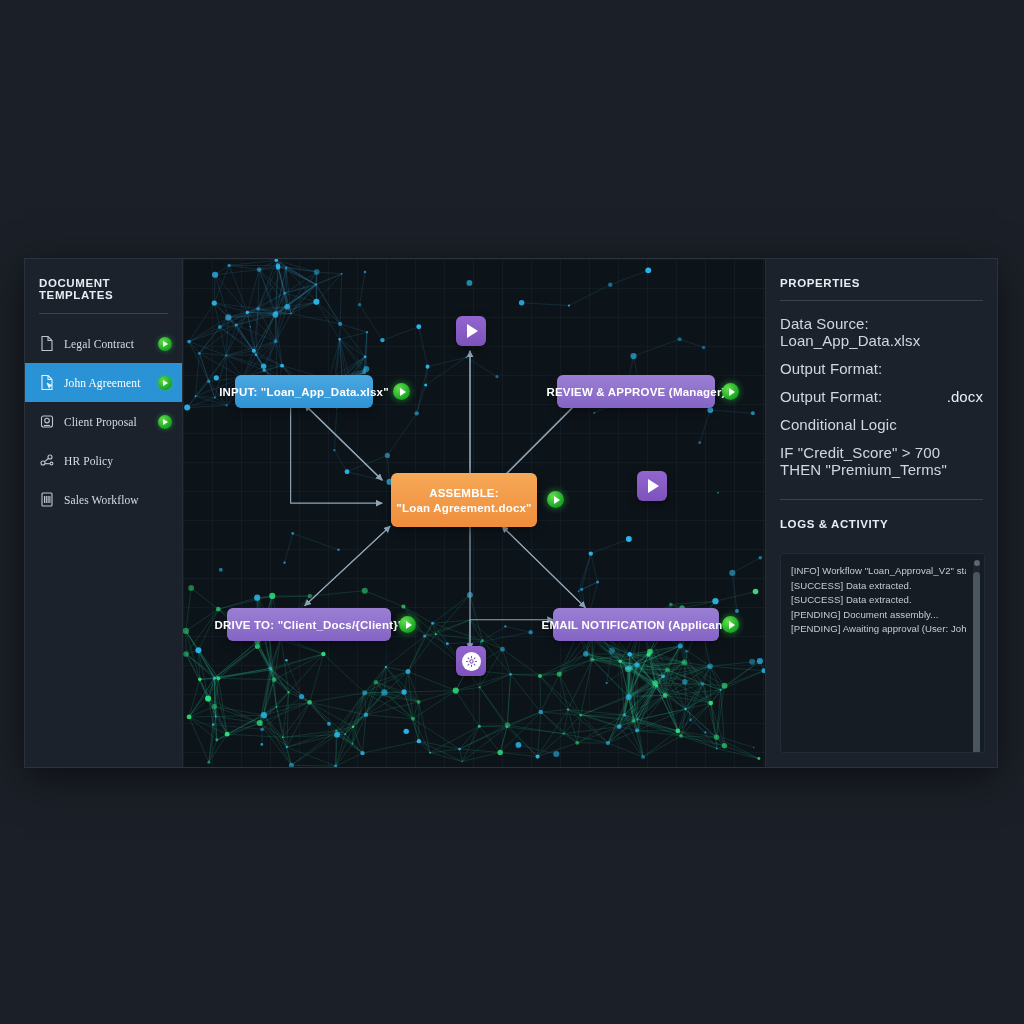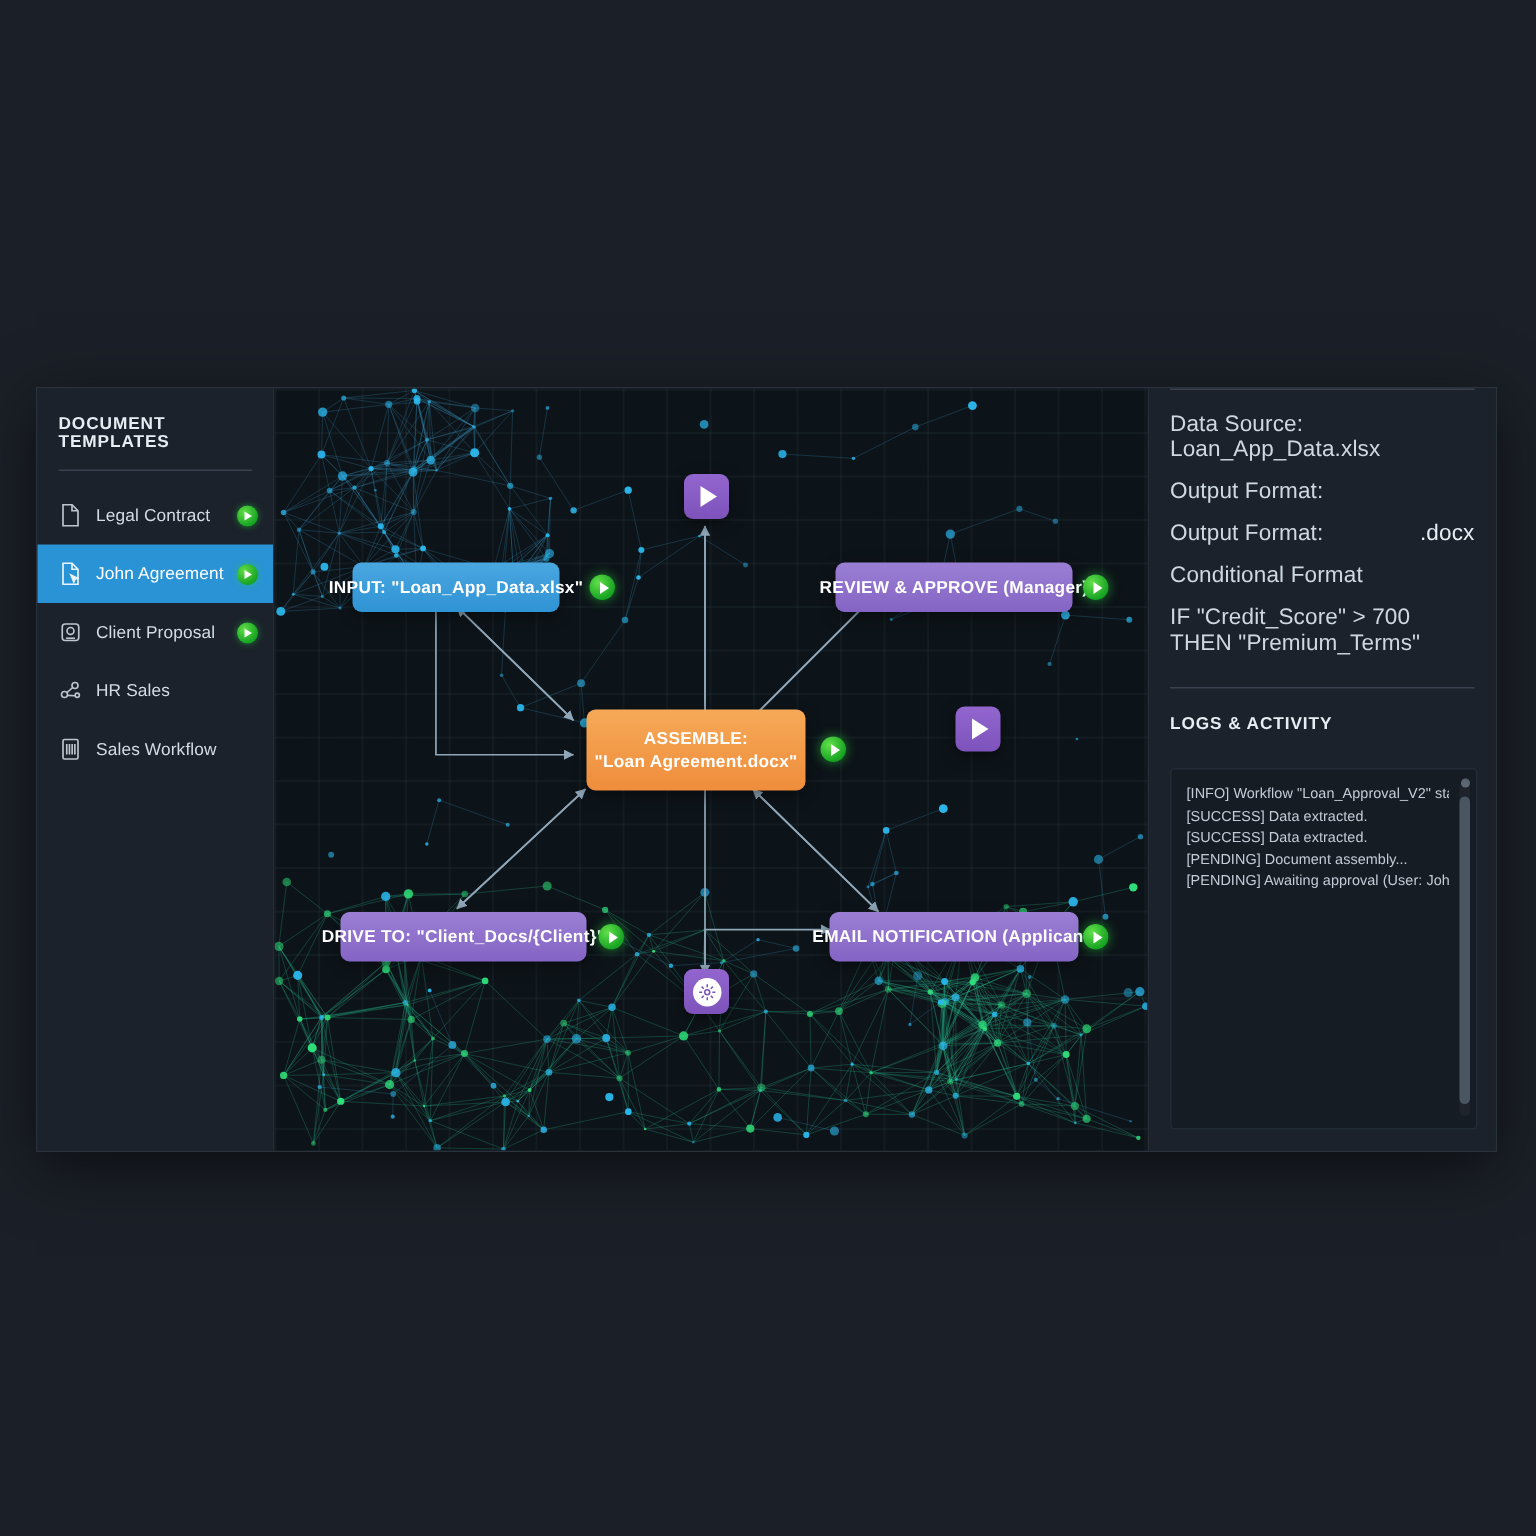--- a/index.html
+++ b/index.html
@@ -46,20 +46,21 @@
     margin: 0 14px 10px 14px;
   }
   .nav-item {
     display: flex;
     align-items: center;
     gap: 9px;
     height: 39px;
     padding: 0 10px 0 14px;
     cursor: pointer;
     position: relative;
+    font-family: Liberation Serif, serif;
   }
   .nav-item.active { background: #2a93d5; }
   .nav-label {
     font-size: 11.5px;
     color: #d4dce4;
     flex: 1;
     white-space: nowrap;
     letter-spacing: 0.1px;
   }
   .nav-item.active .nav-label { color: #ffffff; }
@@ -283,21 +284,21 @@
 
     <div class="nav-item">
       <span class="nav-icon">
         <svg viewBox="0 0 16 17" width="16" height="17" fill="none" stroke="#cfd8e1" stroke-width="1.1">
           <circle cx="4" cy="11" r="2"></circle>
             <circle cx="11" cy="5" r="2"></circle>
             <circle cx="12.5" cy="11.5" r="1.4"></circle>
           <path d="M5.6 9.7l3.7-3.2M5.8 11.6l5.3.2"></path>
         </svg>
       </span>
-      <span class="nav-label">HR Sales</span>
+      <span class="nav-label">HR Policy</span>
       <span class="run-badge hidden">
           <i></i>
         </span>
     </div>
 
     <div class="nav-item">
       <span class="nav-icon">
         <svg viewBox="0 0 16 17" width="16" height="17" fill="none" stroke="#cfd8e1" stroke-width="1.1">
           <rect x="3" y="2" width="10" height="13" rx="1"></rect>
           <path d="M5.5 5v7M7.3 5v7M9.1 5v7M10.9 5v7"></path>
@@ -1796,37 +1797,38 @@
         <svg viewBox="0 0 19 19" width="13" height="13" fill="none" stroke="#7d53bb" stroke-width="1.5">
           <circle cx="9.5" cy="9.5" r="2.4"></circle>
           <path d="M9.5 1.6v3M9.5 14.4v3M1.6 9.5h3M14.4 9.5h3M4 4l2.1 2.1M12.9 12.9L15 15M15 4l-2.1 2.1M6.1 12.9L4 15"></path>
         </svg>
       </span>
     </div>
   </div>
 
   <div id="right-panel">
 
+    <div class="panel-head">PROPERTIES</div>
     <div class="panel-rule"></div>
 
     <div class="props-body">
       <div class="prop-row">
         <span>Data Source: Loan_App_Data.xlsx</span>
         <span class="val"></span>
       </div>
       <div class="prop-row">
         <span>Output Format:</span>
         <span class="val"></span>
       </div>
       <div class="prop-row">
         <span>Output Format:</span>
         <span class="val">.docx</span>
       </div>
       <div class="prop-row">
-        <span>Conditional Format</span>
+        <span>Conditional Logic</span>
         <span class="val"></span>
       </div>
       <div class="prop-row">
         <span>IF "Credit_Score" &gt; 700 THEN "Premium_Terms"</span>
         <span class="val"></span>
       </div>
     </div>
 
     <div class="panel-rule"></div>
 

